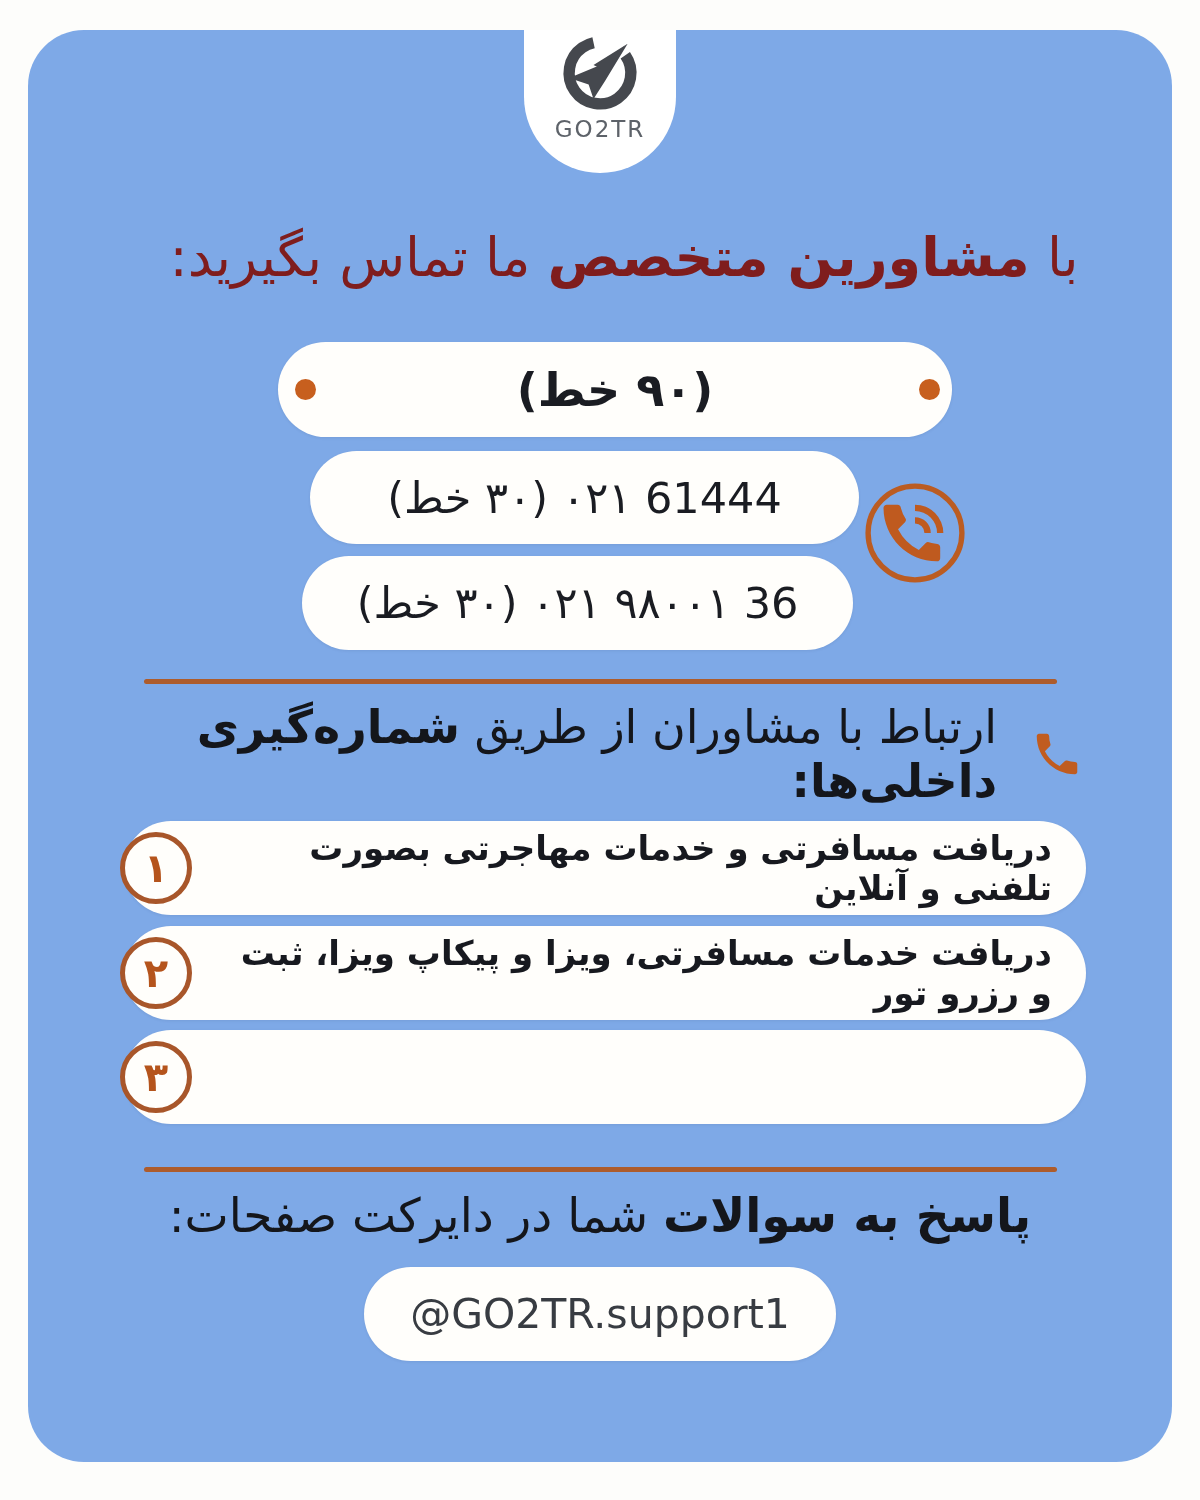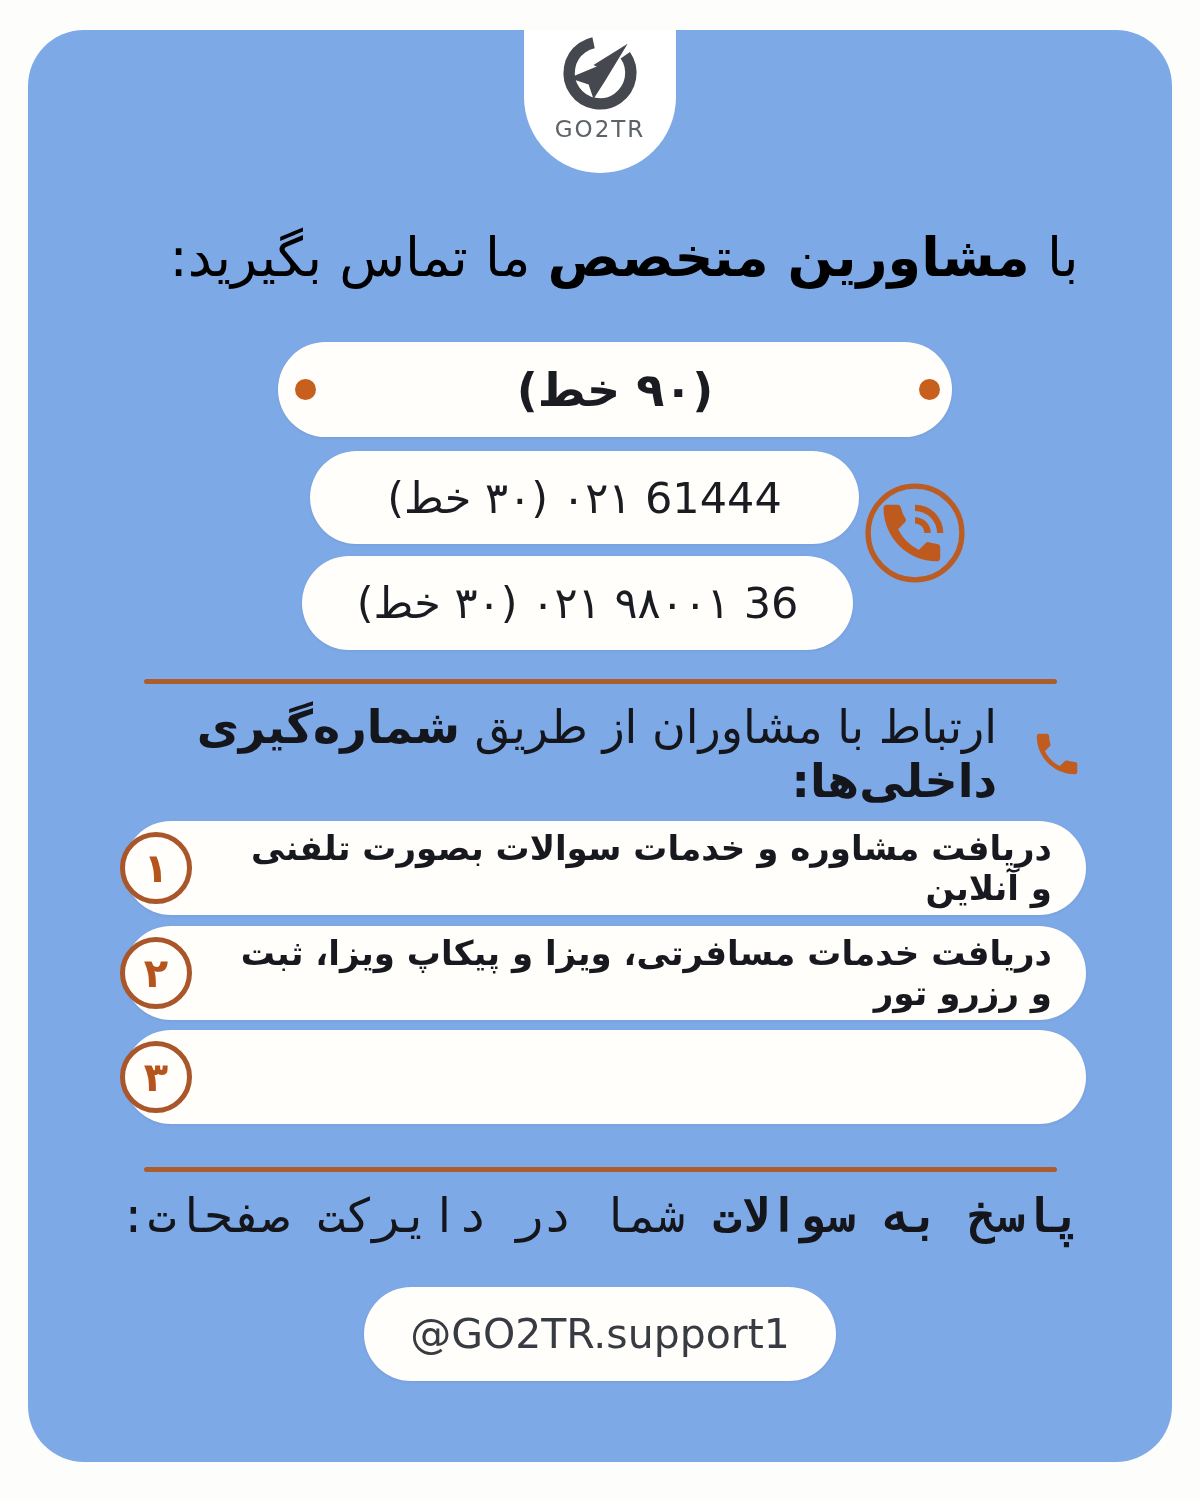--- a/index.html
+++ b/index.html
@@ -11,21 +11,21 @@
 
   
   .logo-tab { position:absolute; left:496px; top:0; width:152px; height:143px;
               background:#ffffff; border-radius:0 0 76px 76px; text-align:center; }
   .logo-tab svg { position:absolute; left:37px; top:4px; }
   .brand { position:absolute; left:0; top:86px; width:100%; text-align:center;
            font-size:23px; letter-spacing:2px; color:#5d6269; font-weight:400; }
 
   
   .h1 { position:absolute; left:0; top:196px; width:100%; text-align:center;
-        direction:rtl; font-size:54px; color:#000000; font-weight:400;padding-left:48px; }
+        direction:rtl; font-size:54px; color:#7f1d1d; font-weight:400;padding-left:48px; }
   .h1 b { font-weight:800; }
 
   .pill { position:absolute; background:#fffefb; border-radius:48px;
           display:flex; align-items:center; justify-content:center;
           direction:rtl; gap:14px; color:#1a1c22;
           box-shadow:0 1px 3px rgba(40,60,100,.10); }
   .pill-1 { left:250px; top:312px; width:674px; height:95px; font-size:46px; font-weight:800; }
   .pill-2 { left:282px; top:421px; width:549px; height:93px; font-size:43px; font-weight:400; }
   .pill-3 { left:274px; top:526px; width:551px; height:94px; font-size:43px; font-weight:400; }
   .dot { position:absolute; width:21px; height:21px; border-radius:50%; background:#c75f1e; top:calc(50% - 10.5px); }
@@ -50,25 +50,25 @@
          padding:0 34px 0 104px;
          font-size:34px; font-weight:700; color:#17191f;
          box-shadow:0 1px 3px rgba(40,60,100,.10); }
   .row-1 { top:791px; } .row-2 { top:896px; } .row-3 { top:1000px; }
   .badge { position:absolute; left:-4px; top:11px; width:72px; height:72px;
            background:#fffefb; border:5px solid #a8562a; border-radius:50%;
            display:flex; align-items:center; justify-content:center;
            font-size:40px; font-weight:800; color:#b5541c; }
 
   .h3 { position:absolute; left:0; top:1158px; width:100%; text-align:center;
-        direction:rtl; font-size:47px; color:#14161b; font-weight:400;font-family:Liberation Mono, monospace; }
+        direction:rtl; font-size:47px; color:#14161b; font-weight:400; }
   .h3 b { font-weight:800; }
 
   .supports { position:absolute; left:0; top:1237px; width:100%;
-              direction:ltr; display:flex; justify-content:center; gap:31px;margin-top:20px; }
+              direction:ltr; display:flex; justify-content:center; gap:31px; }
   .spill { height:94px; background:#fffefb; border-radius:47px;
            display:flex; align-items:center; padding:0 46px;
            font-size:41px; color:#383c42; font-weight:400;
            box-shadow:0 1px 3px rgba(40,60,100,.10); }
 </style>
 </head>
 <body>
 
 <div class="stage">
   <div class="card">
@@ -109,21 +109,21 @@
 
     <div class="h2">
       <svg width="54" height="54" viewBox="0 0 24 24">
         <path fill="#c05c20" d="M6.62 10.79a15.05 15.05 0 0 0 6.59 6.59l2.2-2.2a1.02 1.02 0 0 1 1.02-.24c1.12.37 2.32.57 3.57.57.55 0 1 .45 1 1V20c0 .55-.45 1-1 1-9.39 0-17-7.61-17-17 0-.55.45-1 1-1H7.5c.55 0 1 .45 1 1 0 1.25.2 2.45.57 3.57.11.35.03.74-.25 1l-2.2 2.22z"></path>
       </svg>
       <span><span>ارتباط با مشاوران از طریق </span><b>شماره‌گیری داخلی‌ها:</b></span>
     </div>
 
     <div class="row row-1">
       <span class="badge">۱</span>
-      <span>دریافت مشاوره و خدمات سوالات بصورت تلفنی و آنلاین</span>
+      <span>دریافت مسافرتی و خدمات مهاجرتی بصورت تلفنی و آنلاین</span>
     </div>
     <div class="row row-2">
       <span class="badge">۲</span>
       <span>دریافت خدمات مسافرتی، ویزا و پیکاپ ویزا، ثبت و رزرو تور</span>
     </div>
     <div class="row row-3">
       <span class="badge">۳</span>
     </div>
 
     <div class="divider d2"></div>

